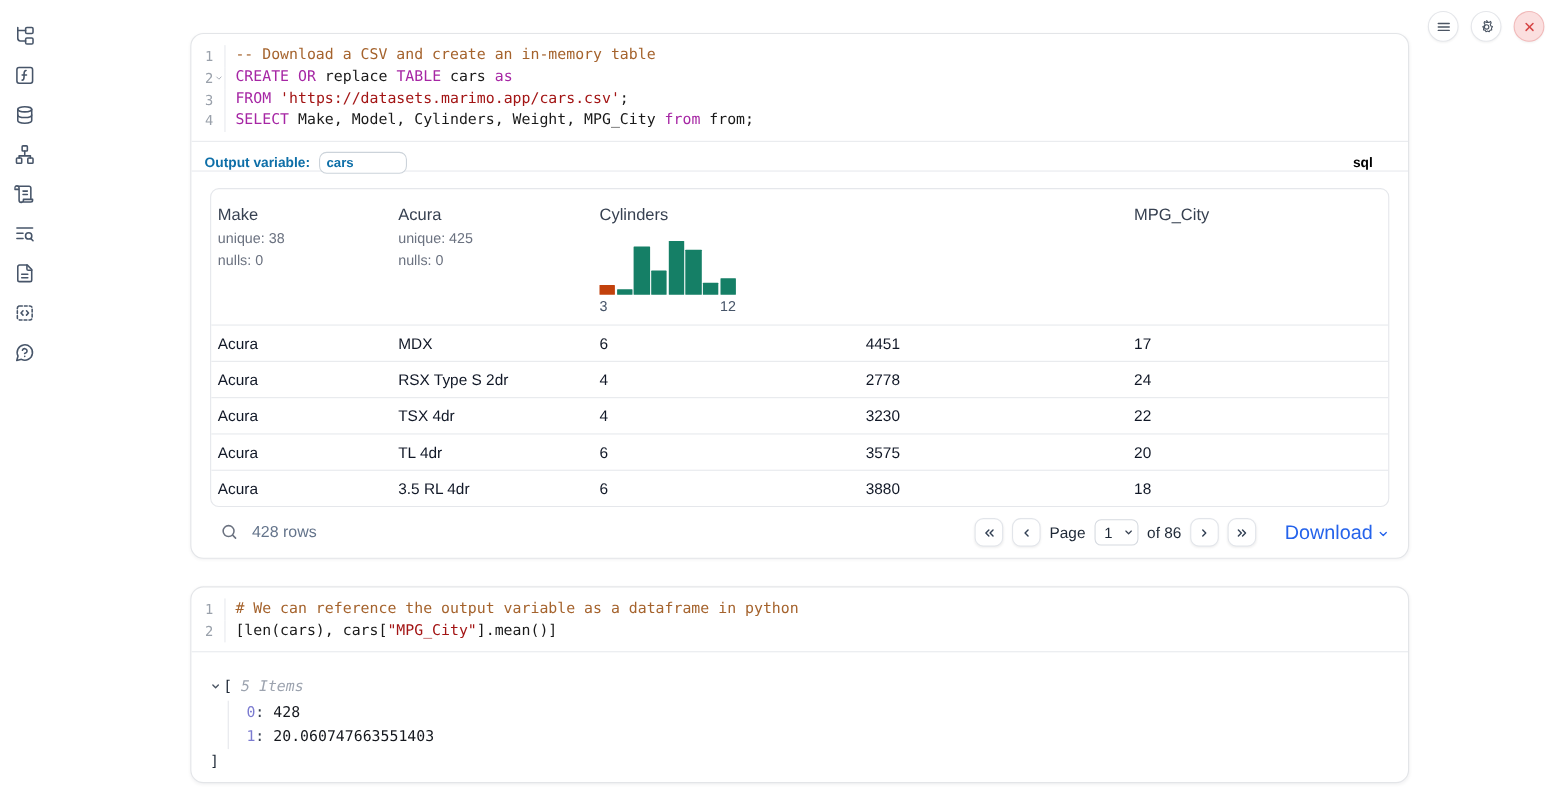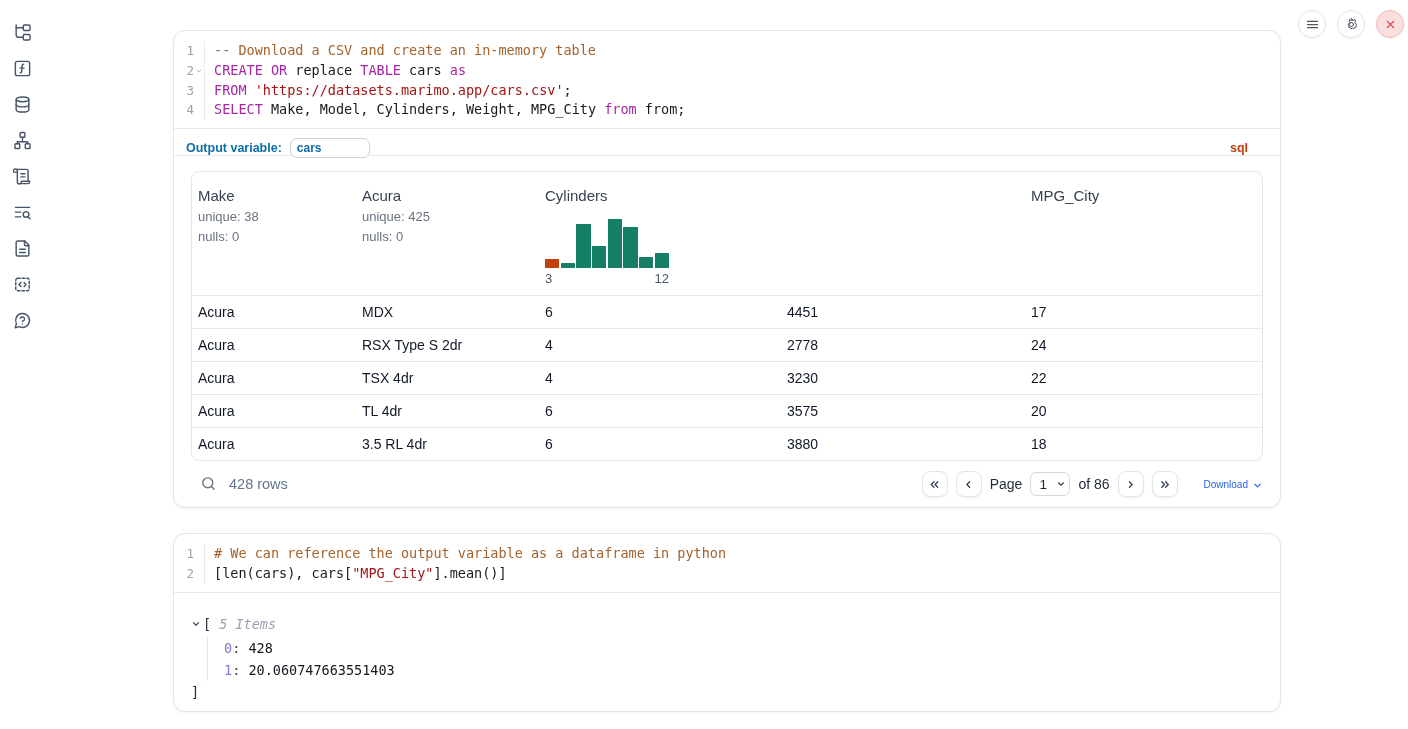--- a/index.html
+++ b/index.html
@@ -54,21 +54,21 @@
   .outvar-row {
     height:28px; border-top:1px solid #e8eaee; border-bottom:1px solid #e8eaee;
     display:flex; align-items:center; padding:12px 32px 0 12px;
   }
   .outvar-label { font-size:12.5px; font-weight:bold; color:#0e6fa8; }
   .outvar-input {
     margin-left:8px; width:80px; height:20px; border:1px solid #ccd3da; border-radius:7px;
     font-family:"Liberation Sans", sans-serif; font-size:12px; font-weight:bold; color:#0e6fa8;
     padding:0 6px; outline:none;
   }
-  .lang-badge { margin-left:auto; font-size:12.5px; font-weight:bold; color:#c2410c; }
+  .lang-badge { margin-left:auto; font-size:12.5px; font-weight:bold; color:#000000; }
 
   
   .table-section { padding:15px 17px 0 17px; }
   .data-table { border:1px solid #e5e7eb; border-radius:8px; overflow:hidden; }
   .t-grid { display:grid; grid-template-columns:164px 183px 242px 244px 1fr; }
   .th { padding:14px 8px 9px 6px; }
   .col-name { font-size:15px; color:#374151; line-height:20px; }
   .col-stat { font-size:13px; color:#6b7280; margin-top:6px; line-height:10px; }
   .col-stat + .col-stat { margin-top:10px; }
   .hist { width:124px; margin-top:10px; }
@@ -92,21 +92,21 @@
   .pg-text { font-size:14px; color:#1f2937; font-weight:500; }
   .select-wrap { position:relative; display:flex; align-items:center; }
   .page-select {
     appearance:none; -webkit-appearance:none; height:24px; min-width:40px;
     border:1px solid #d6dae0; border-radius:6px; background:#fff; font-size:13.5px; color:#1f2937;
     padding:0 16px 0 8px; outline:none;
   }
   .select-chevron { position:absolute; right:4px; pointer-events:none; color:#374151; width:10px; height:10px; }
   .download-link {
     margin-left:18px; display:flex; align-items:center; gap:4px; border:none; background:none;
-    color:#2563eb; font-size:10px; font-weight:500; cursor:pointer; padding:0;
+    color:#2563eb; font-size:18px; font-weight:500; cursor:pointer; padding:0;
     font-family:"Liberation Sans", sans-serif;
   }
   .download-link svg { width:11px; height:11px; margin-top:2px; }
 
   
   .py-editor { border-bottom:1px solid #e8eaee; }
   .tree-output { padding:20px 17px 0 17px; font-family:"DejaVu Sans Mono", monospace; font-size:13.5px; color:#1f2937; }
   .tree-head { display:flex; align-items:center; line-height:22px; }
   .tree-toggle { border:none; background:none; padding:0; width:12px; color:#4b5563; cursor:pointer; display:flex; align-items:center; }
   .tree-toggle svg { width:10px; height:10px; }

